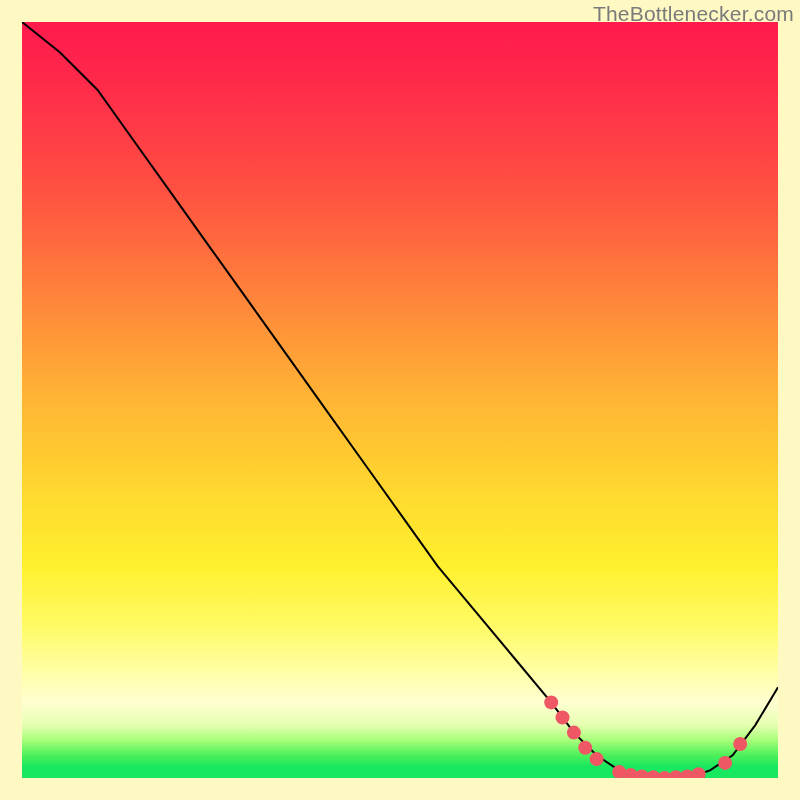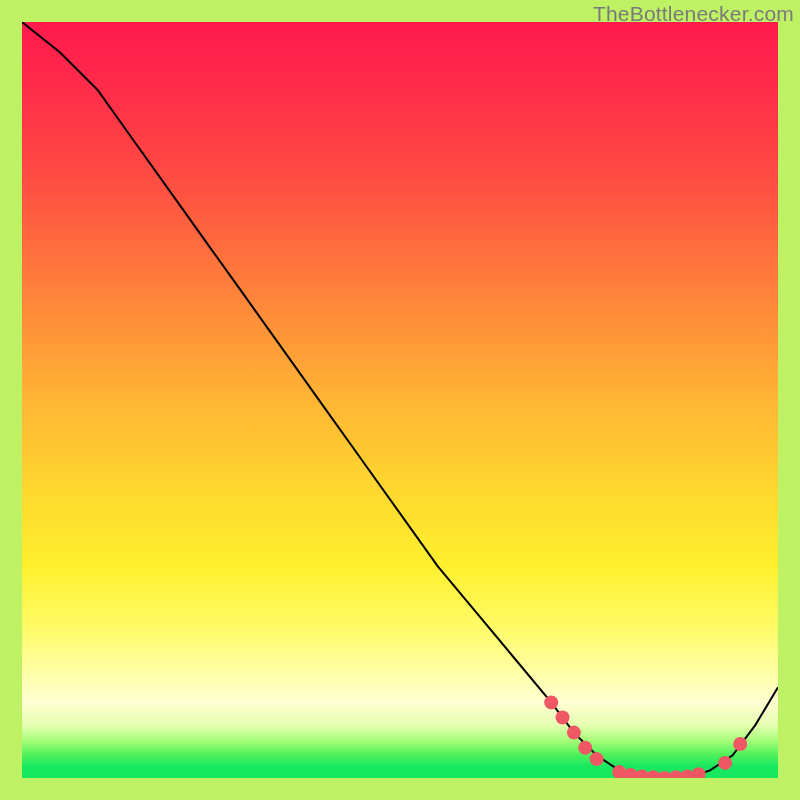--- a/index.html
+++ b/index.html
@@ -10,21 +10,21 @@
     background: #000;
     overflow: hidden;
     font-family: Arial, Helvetica, sans-serif;
   }
   .frame {
     position: absolute;
     left: 0;
     top: 0;
     width: 800px;
     height: 800px;
-    background: #bef264;
+    background: #fef9c3;
   }
   .plot {
     position: absolute;
     left: 22px;
     top: 22px;
     width: 756px;
     height: 756px;
     
     background: linear-gradient(
       to bottom,

